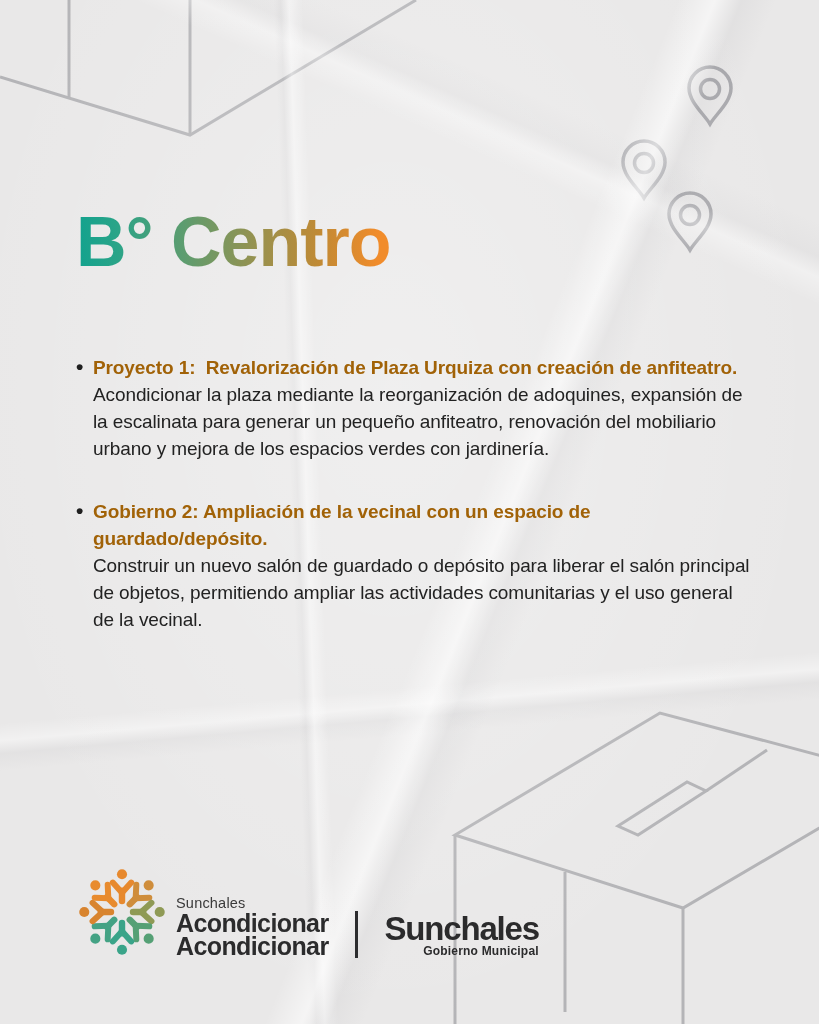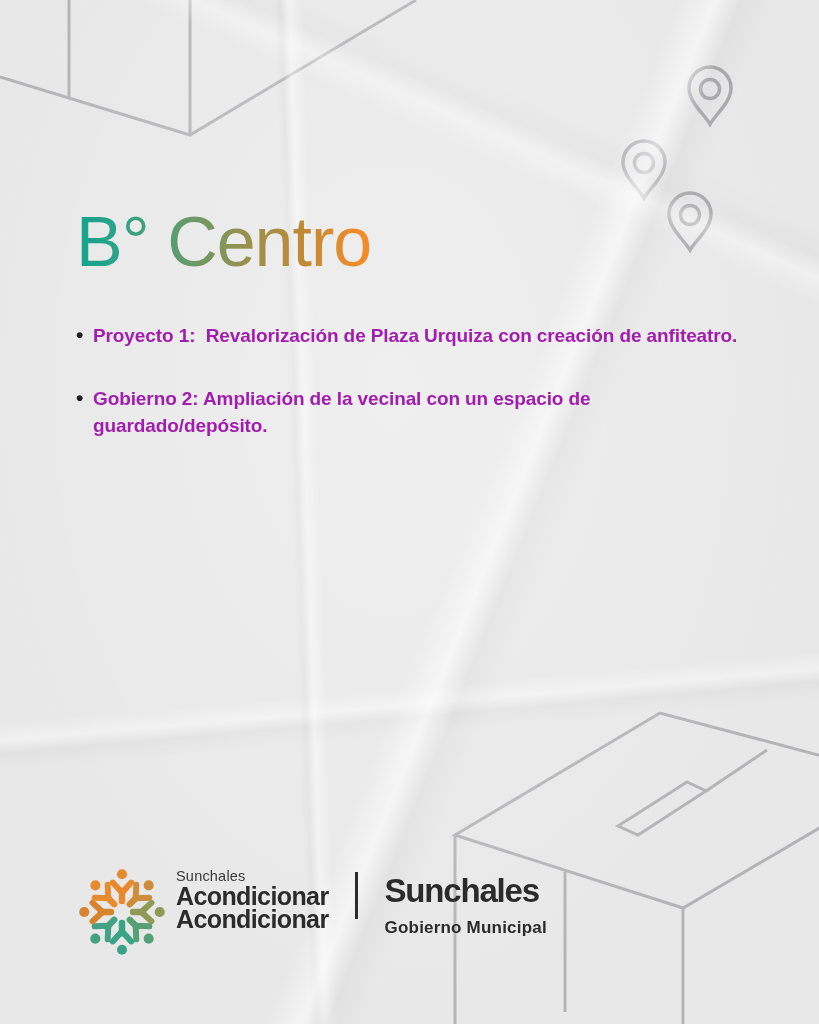--- a/index.html
+++ b/index.html
@@ -22,42 +22,42 @@
   
   svg.deco{position:absolute;overflow:hidden;}
   .deco .ln{fill:none;stroke:#b4b4b7;stroke-width:3;}
   .deco .pin{fill:none;stroke:#a9a9ad;stroke-width:3.5;}
   #cube-svg{left:0;top:0;}
   #pins-svg{left:600px;top:50px;}
   #ballot-svg{left:430px;top:690px;}
   
   .title{
     position:absolute;left:76px;top:206px;margin:0;
-    font-size:70px;font-weight:normal;letter-spacing:-1px;line-height:1.05;
+    font-size:70px;font-weight:bold;letter-spacing:-1px;line-height:1.05;
     background:linear-gradient(90deg,#12a28e 0%,#2aa488 13%,#5f9c6e 35%,#99914e 58%,#c08a35 77%,#f18c2b 96%);
     -webkit-background-clip:text;background-clip:text;
     color:transparent;-webkit-text-fill-color:transparent;
   }
   
   .content{position:absolute;left:78px;top:322px;width:672px;color:#1f1f1f;}
   .project{position:relative;padding-left:15px;margin-bottom:36px;
     font-size:19px;line-height:27px;letter-spacing:-0.1px;}
   .project .bullet{position:absolute;left:-2px;top:-1px;font-weight:bold;font-size:21px;}
-  .project-title{display:block;font-weight:bold;color:#a21caf;}
+  .project-title{display:block;font-weight:bold;color:#a16207;margin-top:32px;}
   .project-desc{display:block;font-weight:normal;color:#222;}
   
-  .footer{position:absolute;left:76px;top:866px;display:flex;align-items:flex-start;color:#2b2b2c;}
+  .footer{position:absolute;left:76px;top:866px;display:flex;align-items:flex-end;color:#2b2b2c;}
   #logo-svg{width:92px;height:92px;flex:0 0 auto;}
   .pp-text{margin-left:8px;margin-top:2px;}
   .pp-city{font-size:14.5px;color:#3a3a3a;margin-bottom:1px;letter-spacing:0.2px;}
   .pp-l1,.pp-l2{font-size:25px;font-weight:bold;line-height:23px;letter-spacing:-0.6px;}
   .footer-divider{width:3px;height:47px;background:#2c2c2e;margin-left:26px;margin-top:6px;}
   .muni{margin-left:27px;margin-top:10px;}
   .muni-name{font-size:33px;font-weight:bold;letter-spacing:-1.2px;line-height:30px;}
-  .muni-sub{font-size:17px;font-weight:bold;text-align:right;margin-top:12px;letter-spacing:0.2px;}
+  .muni-sub{font-size:12px;font-weight:bold;text-align:right;margin-top:0;letter-spacing:0.2px;}
 </style>
 </head>
 <body>
 
 <div class="poster">
 
   <svg id="cube-svg" class="deco" width="440" height="140" viewBox="0 0 440 140">
     <line class="ln" x1="69" y1="0" x2="69" y2="99"></line>
     <line class="ln" x1="190" y1="0" x2="190" y2="135"></line>
     <polyline class="ln" points="0,77 190,135 416,0"></polyline>
@@ -88,24 +88,26 @@
   </svg>
 
   <div class="paper"></div>
 
   <h1 class="title">B° Centro</h1>
 
   <div class="content">
     <div class="project">
       <span class="bullet">•</span>
       <strong class="project-title">Proyecto 1:&nbsp; Revalorización de Plaza Urquiza con creación de anfiteatro.</strong>
+      <span class="project-desc">Acondicionar la plaza mediante la reorganización de adoquines, expansión de la escalinata para generar un pequeño anfiteatro, renovación del mobiliario urbano y mejora de los espacios verdes con jardinería.</span>
     </div>
     <div class="project">
       <span class="bullet">•</span>
       <strong class="project-title">Gobierno 2: Ampliación de la vecinal con un espacio de guardado/depósito.</strong>
+      <span class="project-desc">Construir un nuevo salón de guardado o depósito para liberar el salón principal de objetos, permitiendo ampliar las actividades comunitarias y el uso general de la vecinal.</span>
     </div>
   </div>
 
   <div class="footer">
     <svg id="logo-svg" viewBox="-50 -50 100 100">
       <g stroke-linecap="round">
         <g transform="rotate(0)" stroke="#e7892e" fill="#e7892e">
             <line x1="0" y1="-12" x2="0" y2="-23" stroke-width="7"></line>
             <line x1="0" y1="-21" x2="-10" y2="-32" stroke-width="6.5"></line>
             <line x1="0" y1="-21" x2="10" y2="-32" stroke-width="6.5"></line>

